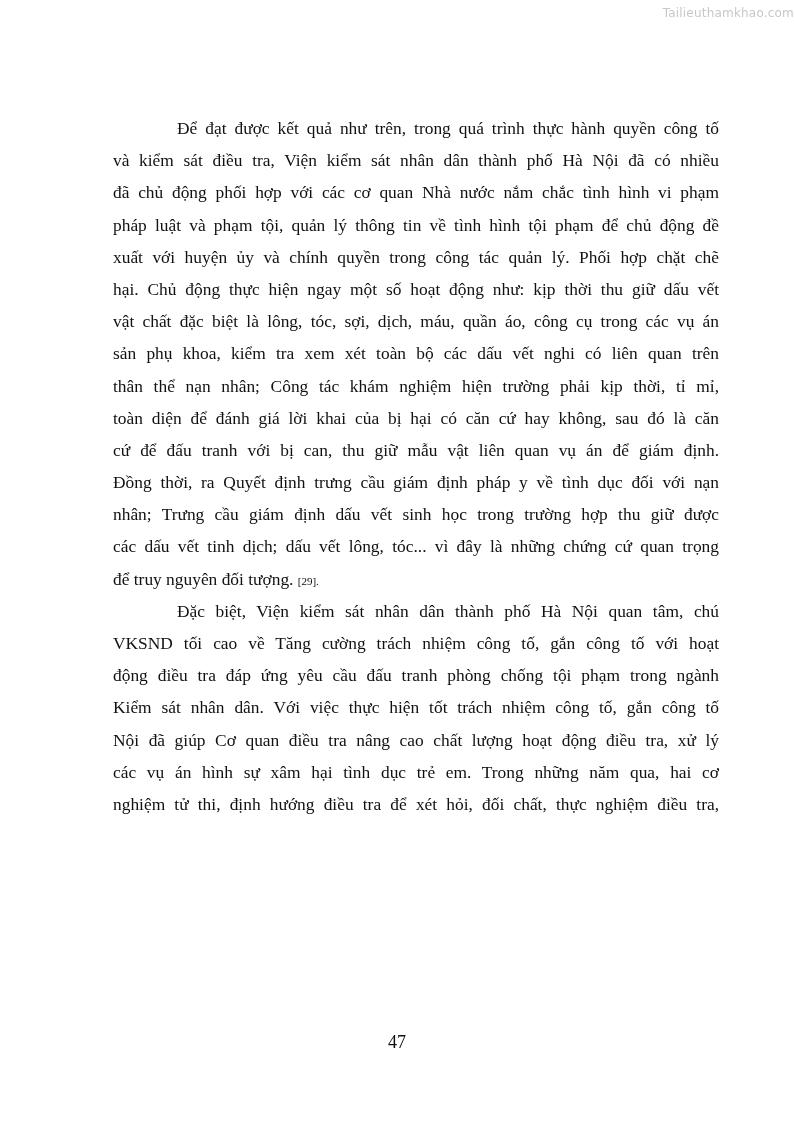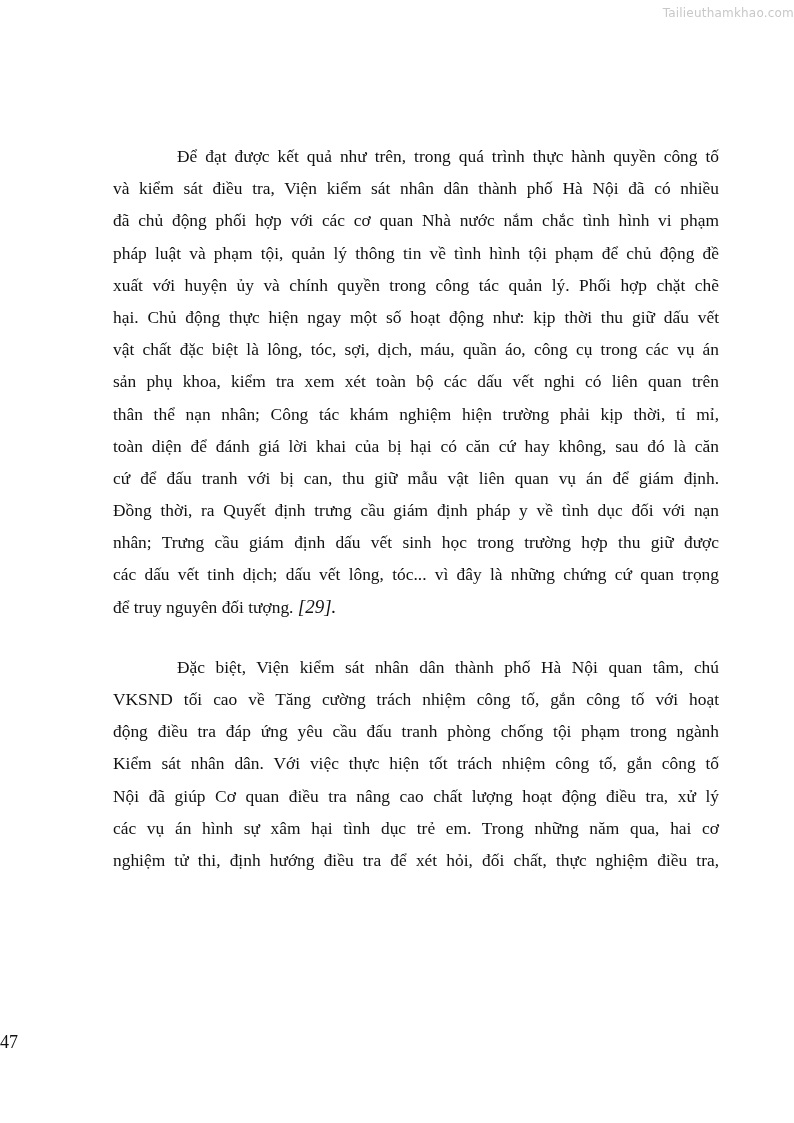--- a/index.html
+++ b/index.html
@@ -11,27 +11,27 @@
   }
   .page {
     position: absolute; left: 113px; top: 112px; width: 606px;
     font-family: "Liberation Serif", serif; font-size: 17.4px;
     color: #111111;
   }
   .line {
     height: 32.2px; line-height: 32.2px; white-space: nowrap;
     text-align: justify; text-align-last: justify;
   }
-  .line.indent { padding-left: 64px; margin-top: 28px; }
+  .line.indent { padding-left: 64px; }
   .line.last { text-align-last: left; }
-  .cite { font-size: 19px; font-style: italic; }
+  .cite { font-size: 11px; }
   .para2 { margin-top: 0px; }
   .page-number {
     position: absolute; top: 1032px; left: 0; width: 794px;
-    text-align: left; font-family: "Liberation Serif", serif;
+    text-align: center; font-family: "Liberation Serif", serif;
     font-size: 18px; color: #111111;
   }
 </style>
 </head>
 <body>
 
 <div class="watermark">Tailieuthamkhao.com</div>
 
 <div class="page">
   <div class="paragraph para1">

